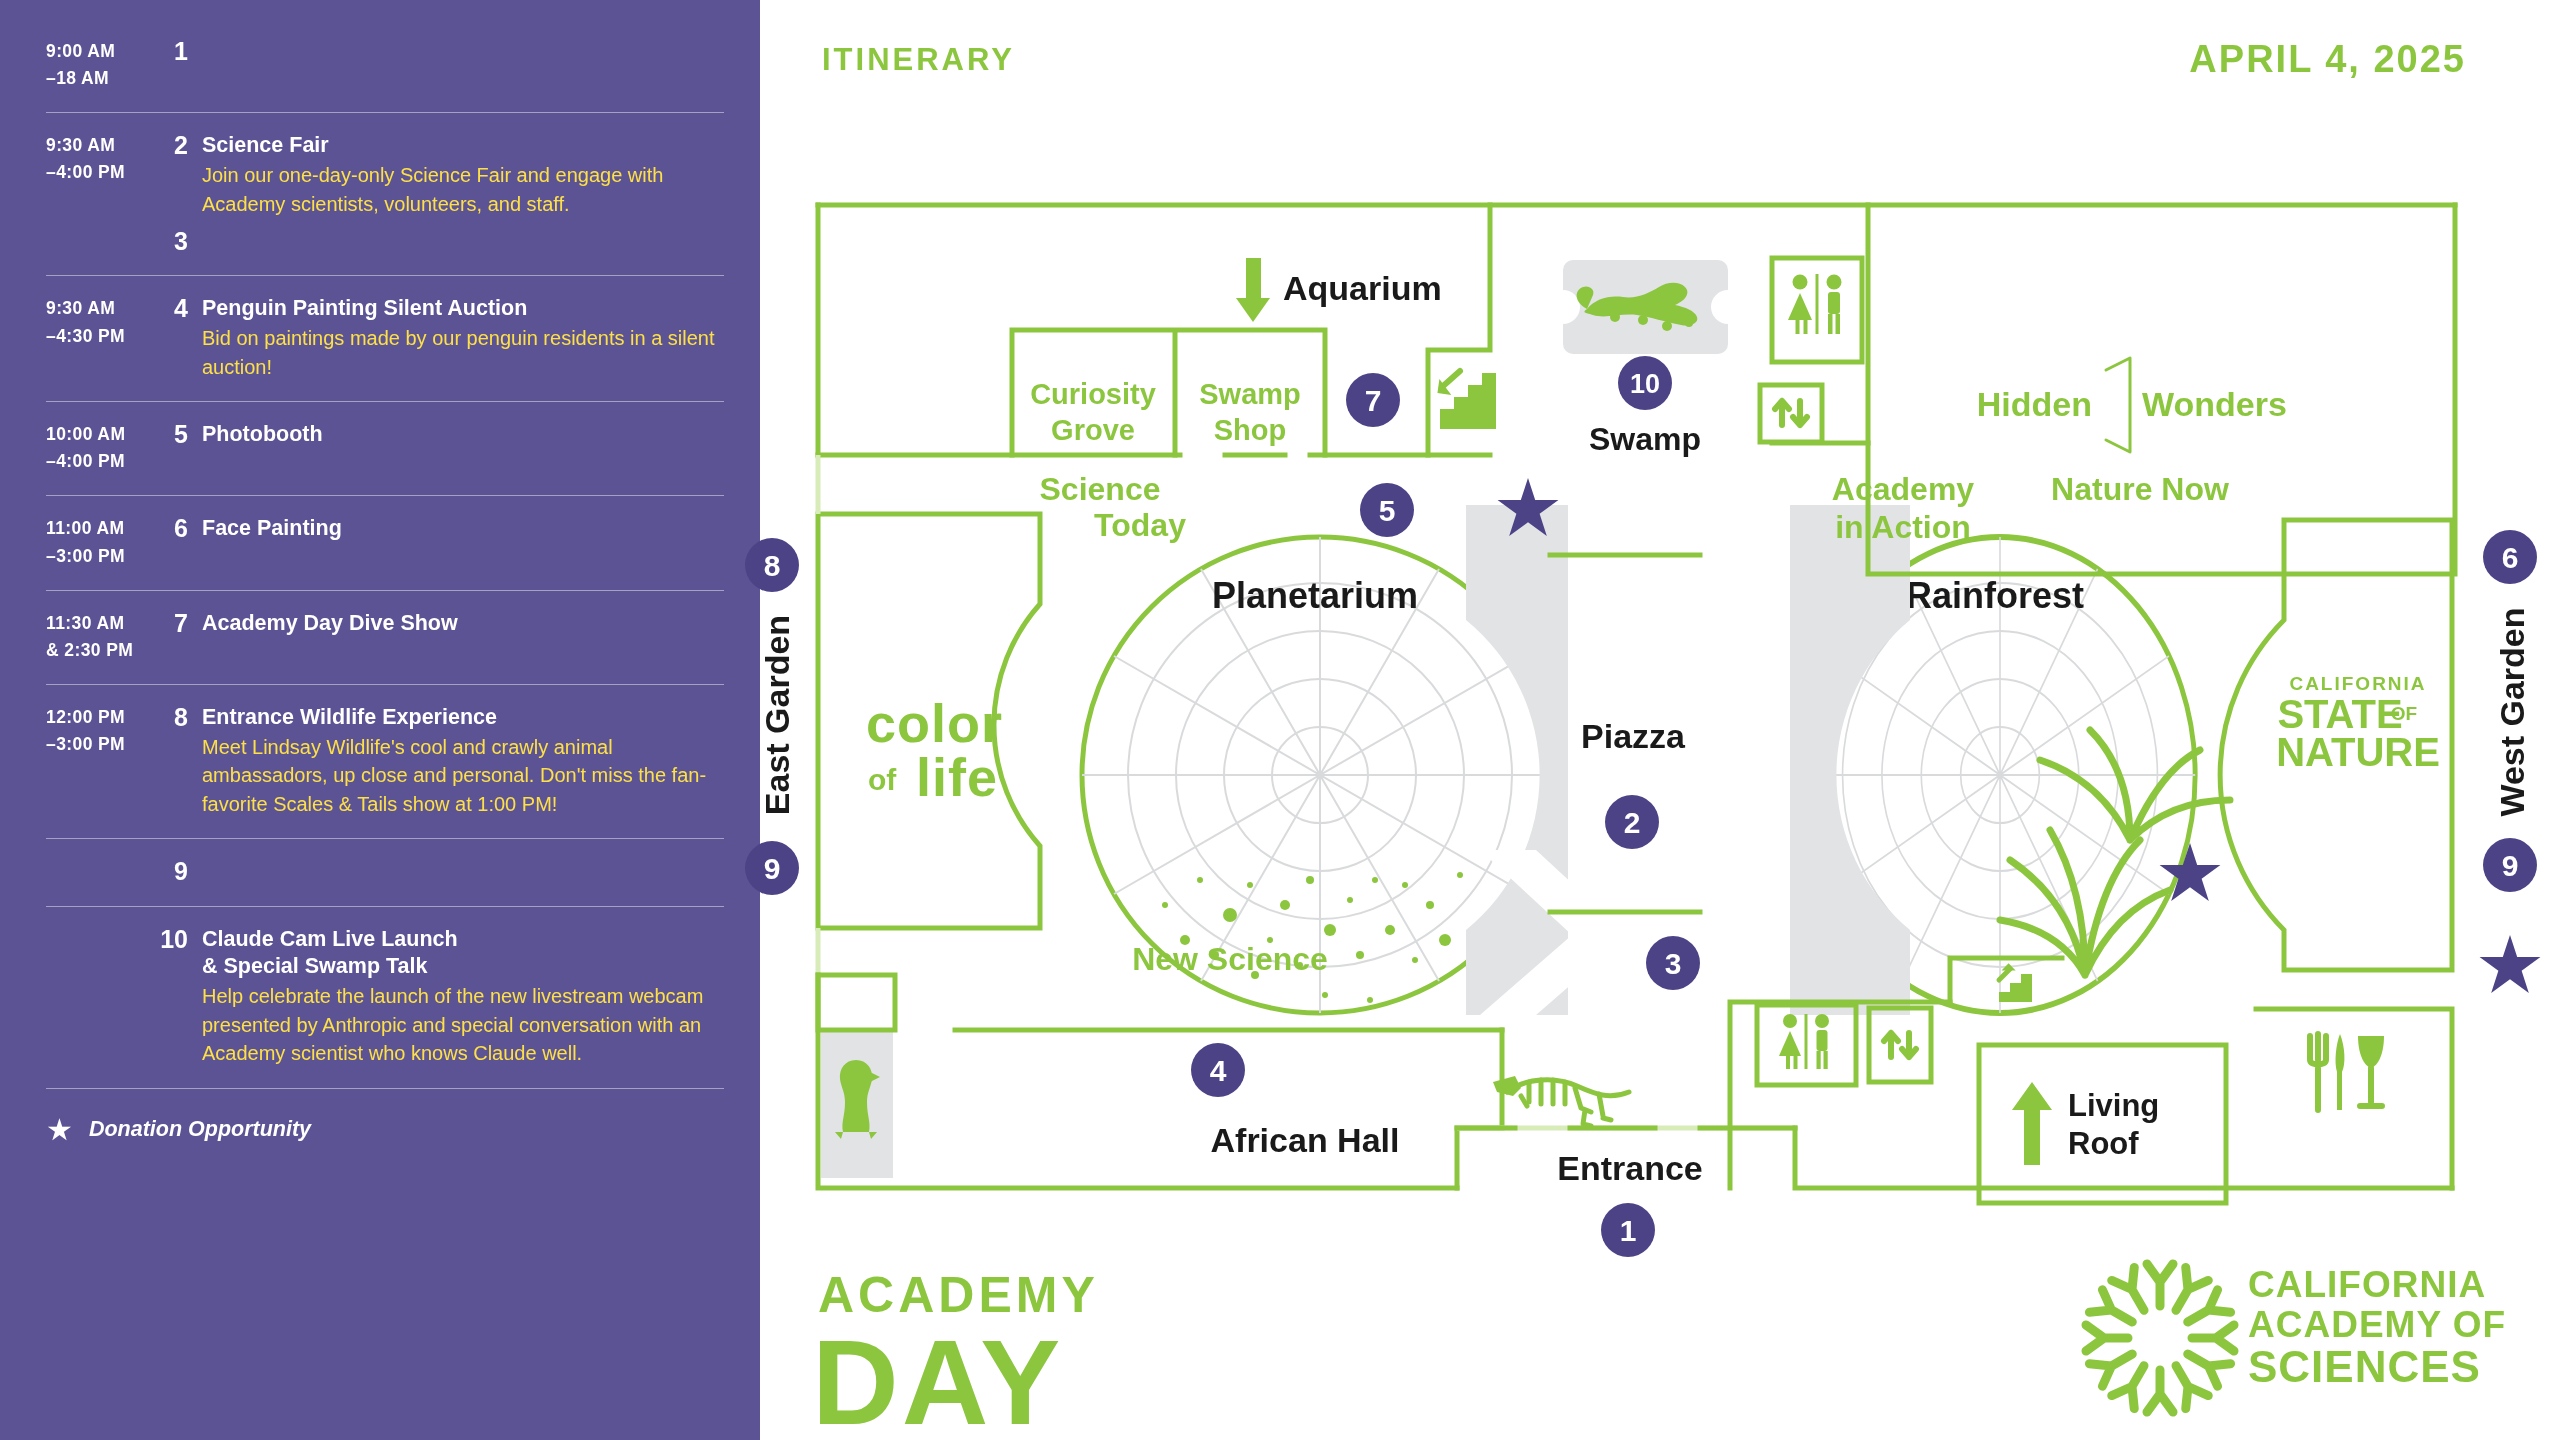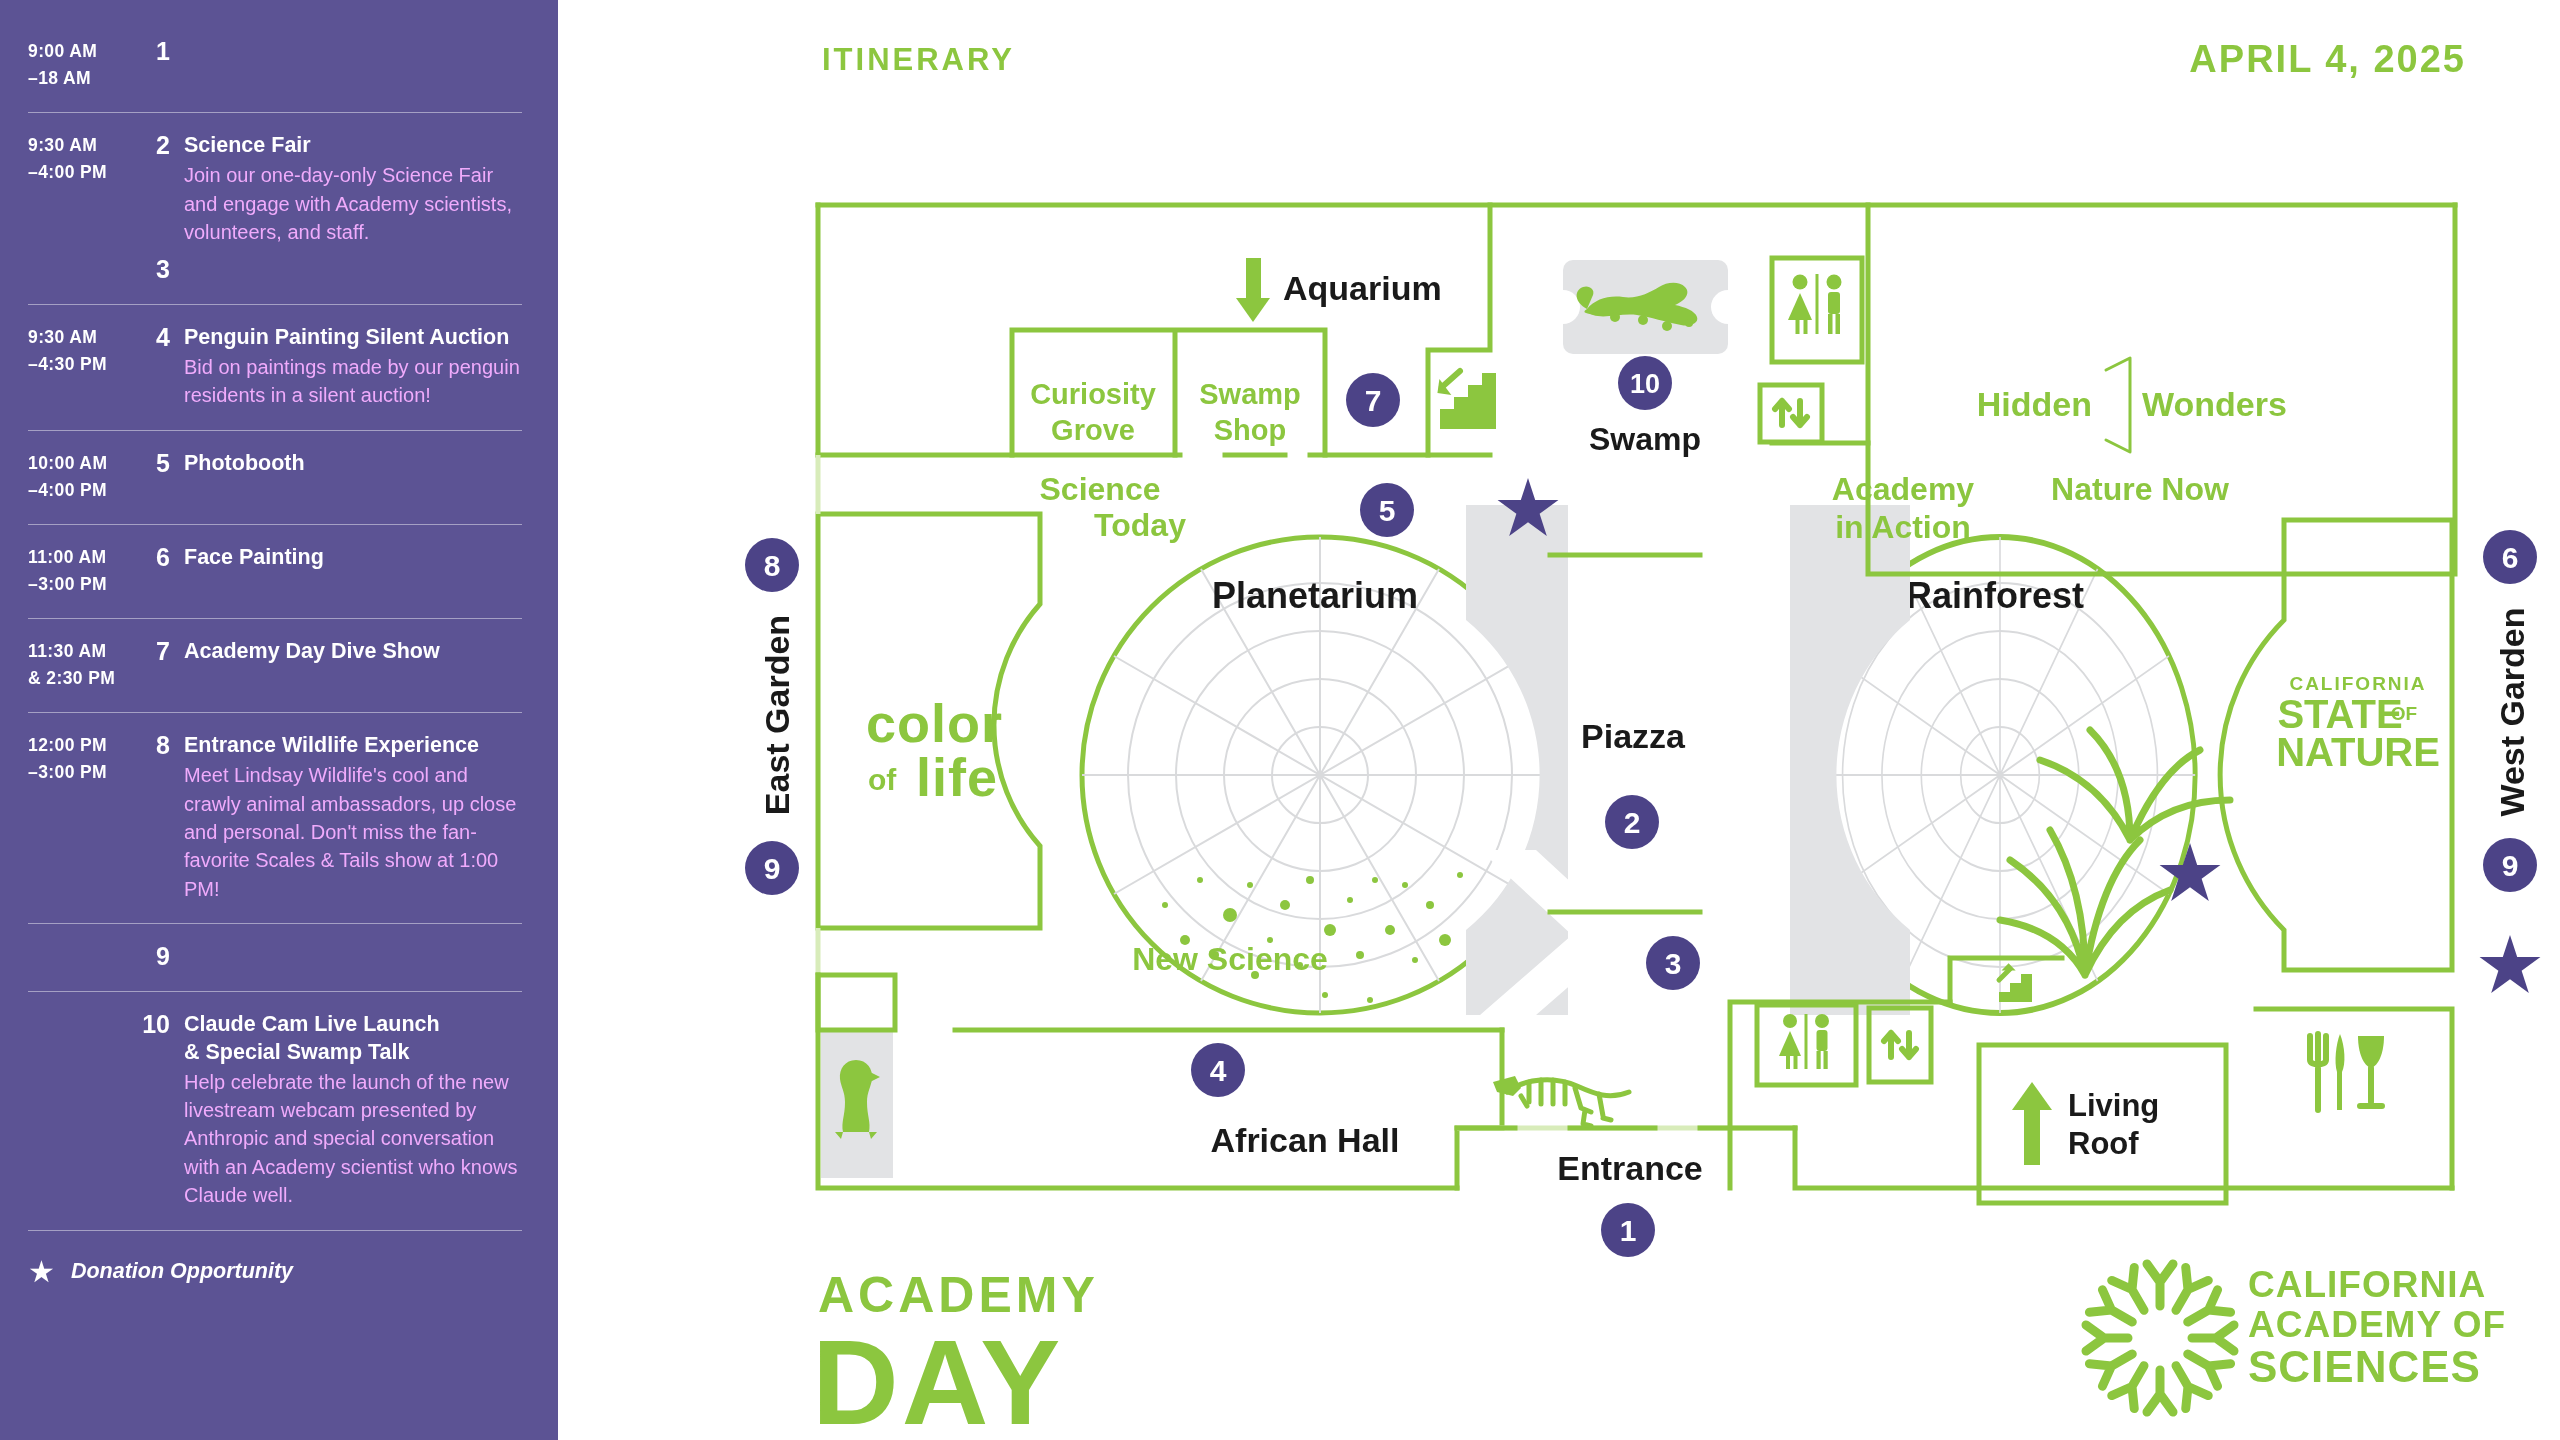--- a/index.html
+++ b/index.html
@@ -1,25 +1,25 @@
 <!DOCTYPE html>
 <html><head>
 <meta charset="utf-8">
 <style>
   html,body{margin:0;padding:0;background:#ffffff;}
   #stage{position:relative;width:2560px;height:1440px;overflow:hidden;background:#ffffff;
          font-family:"Liberation Sans", sans-serif;}
   
-  .sidebar{position:absolute;left:0;top:0;width:558px;height:1440px;background:#5C5394;color:#ffffff;
-           box-sizing:border-box;padding:38px 36px 0 28px;}
+  .sidebar{position:absolute;left:0;top:0;width:760px;height:1440px;background:#5C5394;color:#ffffff;
+           box-sizing:border-box;padding:38px 36px 0 46px;}
   .event{display:grid;grid-template-columns:92px 36px 1fr;column-gap:14px;align-items:start;}
   .ev-time{font-size:17.5px;font-weight:bold;letter-spacing:.4px;line-height:1.55;display:flex;flex-direction:column;color:#ffffff;}
   .ev-num{font-size:25px;font-weight:bold;text-align:right;line-height:1.1;}
   .ev-title{font-size:21.5px;font-weight:bold;line-height:1.3;}
-  .ev-desc{font-size:20px;line-height:1.42;margin-top:1px;color:#f0abfc;}
+  .ev-desc{font-size:20px;line-height:1.42;margin-top:1px;color:#fde047;}
   .stack{margin-top:10px;}
   .sep{border-top:1px solid rgba(255,255,255,.45);margin:20px 0 19px 0;}
   .legend{display:flex;align-items:center;gap:16px;margin-top:26px;}
   .legend-star{font-size:30px;line-height:1;}
   .legend-label{font-size:21.5px;font-weight:bold;font-style:italic;}
   
   svg{position:absolute;left:0;top:0;}
   text{font-family:"Liberation Sans", sans-serif;}
   .wall{stroke:#8CC63F;stroke-width:5;fill:none;stroke-linecap:square;}
   .wall-light{stroke:#D8ECBA;stroke-width:5;fill:none;}

